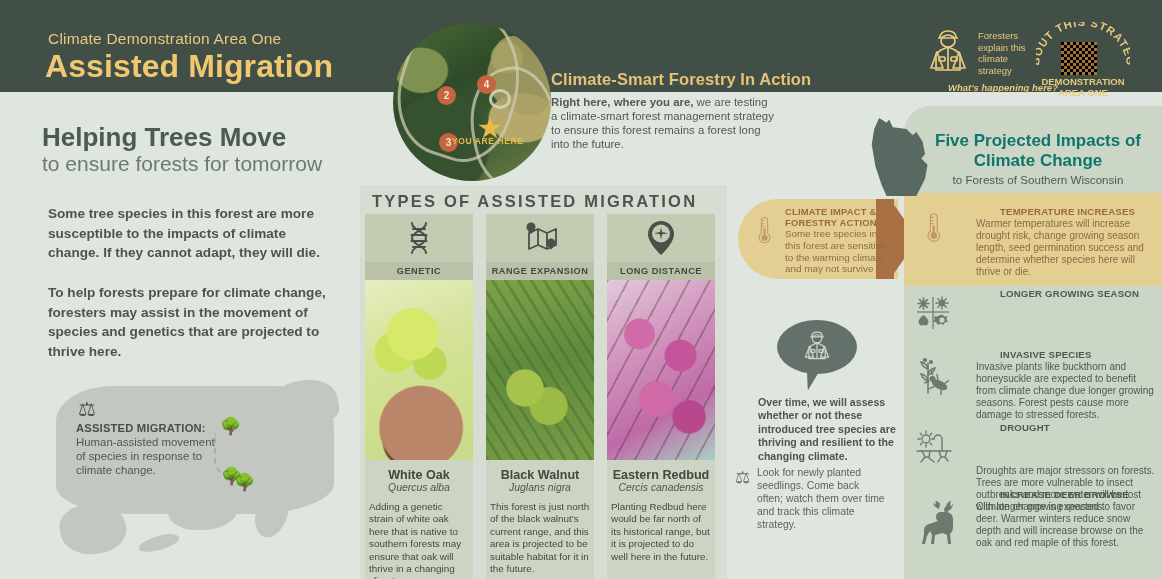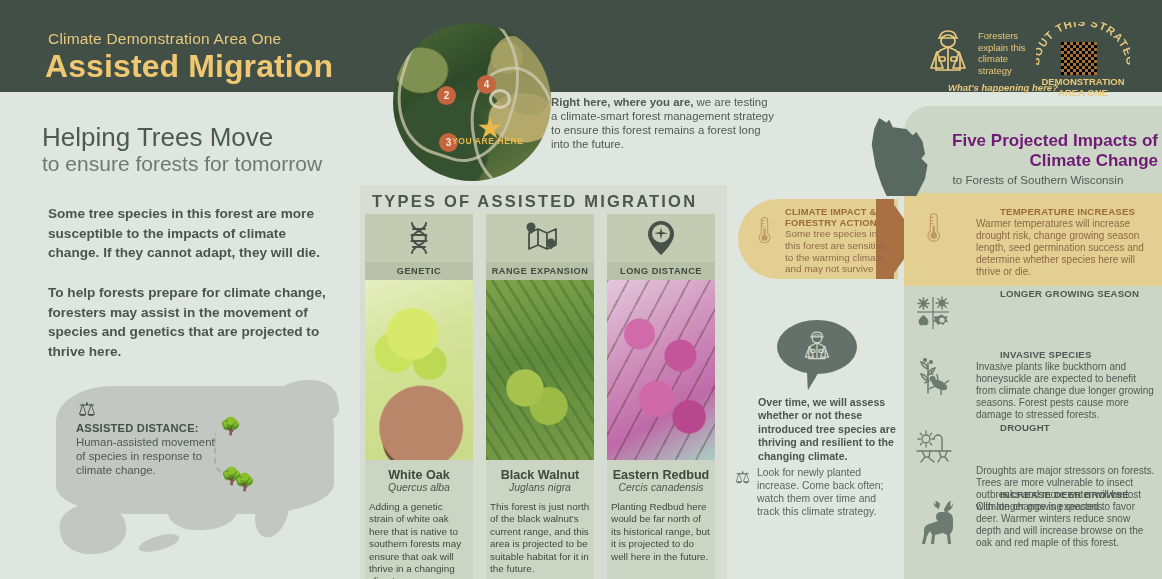--- a/index.html
+++ b/index.html
@@ -109,21 +109,21 @@
     background-blend-mode: difference;
   }
   .qr-cap {
     position: absolute; left: 0; top: 54px; width: 110px; text-align: center;
     font-size: 9.5px; font-weight: 700; color: #e9c97d; line-height: 11px;
   }
 
   
   .lead-title {
     position: absolute; left: 42px; top: 122px;
-    font-size: 26px; font-weight: 400; color: #4b5a52;
+    font-size: 26px; font-weight: 700; color: #4b5a52;
   }
   .lead-sub {
     position: absolute; left: 42px; top: 152px;
     font-size: 21px; color: #6c7a72;
   }
   .body-p1 {
     position: absolute; left: 48px; top: 204px; width: 280px;
     font-size: 13.6px; font-weight: 700; line-height: 19.5px; color: #4a554e;
   }
   .body-p2 {
@@ -297,22 +297,22 @@
     background: #e3cf92;
   }
   .wi-map {
     position: absolute; left: 868px; top: 118px; width: 62px; height: 78px;
     background: #586961;
     clip-path: polygon(18% 0%, 30% 6%, 34% 2%, 40% 12%, 62% 14%, 72% 22%, 78% 18%,
       88% 30%, 92% 46%, 86% 52%, 96% 60%, 92% 78%, 78% 100%, 30% 100%,
       22% 86%, 12% 62%, 6% 34%, 10% 14%);
   }
   .rp-title {
-    position: absolute; left: 918px; top: 131px; width: 240px; text-align: right;
-    font-size: 17px; font-weight: 700; color: #701a75; line-height: 20px;
+    position: absolute; left: 918px; top: 131px; width: 240px; text-align: center;
+    font-size: 17px; font-weight: 700; color: #0f766e; line-height: 20px;
   }
   .rp-sub {
     position: absolute; left: 918px; top: 173px; width: 240px; text-align: center;
     font-size: 11.6px; color: #4e5a52;
   }
 
   .imp { position: absolute; left: 976px; width: 180px; }
   .imp-h { font-size: 9.6px; font-weight: 700; letter-spacing: .2px; margin-left: 24px; }
   .imp-b { font-size: 10px; line-height: 11.9px; margin-top: 1px; }
   .imp-ico { position: absolute; left: 916px; color: #6d7a70; }
@@ -329,20 +329,21 @@
 </style>
 </head>
 <body>
 
 <div class="poster">
 
   <div class="header"></div>
 
   <div class="hdr-kicker">Climate Demonstration Area One</div>
   <div class="hdr-title">Assisted Migration</div>
+  <div class="hdr-sub">Climate-Smart Forestry In Action</div>
 
   <div class="aerial">
     <div class="field"></div>
     <div class="path1"></div>
     <div class="path2"></div>
     <div class="path3"></div>
     <div class="num-dot nd2">2</div>
     <div class="num-dot nd3">3</div>
     <div class="num-dot nd4">4</div>
     <div class="star">★</div>
@@ -391,21 +392,21 @@
     <div class="blob us-ne"></div>
     <div class="blob us-fl"></div>
     <div class="blob us-tx"></div>
     <div class="blob us-ak"></div>
     <div class="blob us-hi"></div>
     <div class="am-icon">⚖</div>
     <div class="mig-dash"></div>
     <div class="mig-tree mt1">🌳</div>
     <div class="mig-tree mt2">🌳</div>
     <div class="mig-tree mt3">🌳</div>
-    <div class="am-title">ASSISTED DISTANCE:</div>
+    <div class="am-title">ASSISTED MIGRATION:</div>
     <div class="am-text">Human-assisted movement of species in response to climate change.</div>
   </div>
 
   <div class="types-band"></div>
   <div class="types-title">TYPES OF ASSISTED MIGRATION</div>
 
   <div class="card-bg cb1"></div>
   <div class="card-bg cb2"></div>
   <div class="card-bg cb3"></div>
 
@@ -474,21 +475,21 @@
           <path d="M33 40l6-16 6 16z"></path>
         <rect x="19" y="29" width="6" height="4" rx="1"></rect>
         <rect x="31" y="29" width="6" height="4" rx="1"></rect>
       </g>
     </svg>
   </div>
   <div class="bubble-tail"></div>
 
   <div class="over-time">Over time, we will assess whether or not these introduced tree species are thriving and resilient to the changing climate.</div>
   <div class="look-icon">⚖</div>
-  <div class="look-text">Look for newly planted increase. Come back often; watch them over time and track this climate strategy.</div>
+  <div class="look-text">Look for newly planted seedlings. Come back often; watch them over time and track this climate strategy.</div>
 
   <div class="right-panel"></div>
   <div class="rp-band"></div>
   <div class="wi-map"></div>
   <div class="rp-title">Five Projected Impacts of Climate Change</div>
   <div class="rp-sub">to Forests of Southern Wisconsin</div>
 
   <div class="imp-ico ico0">🌡</div>
   <div class="imp i0">
     <div class="imp-h">TEMPERATURE INCREASES</div>

